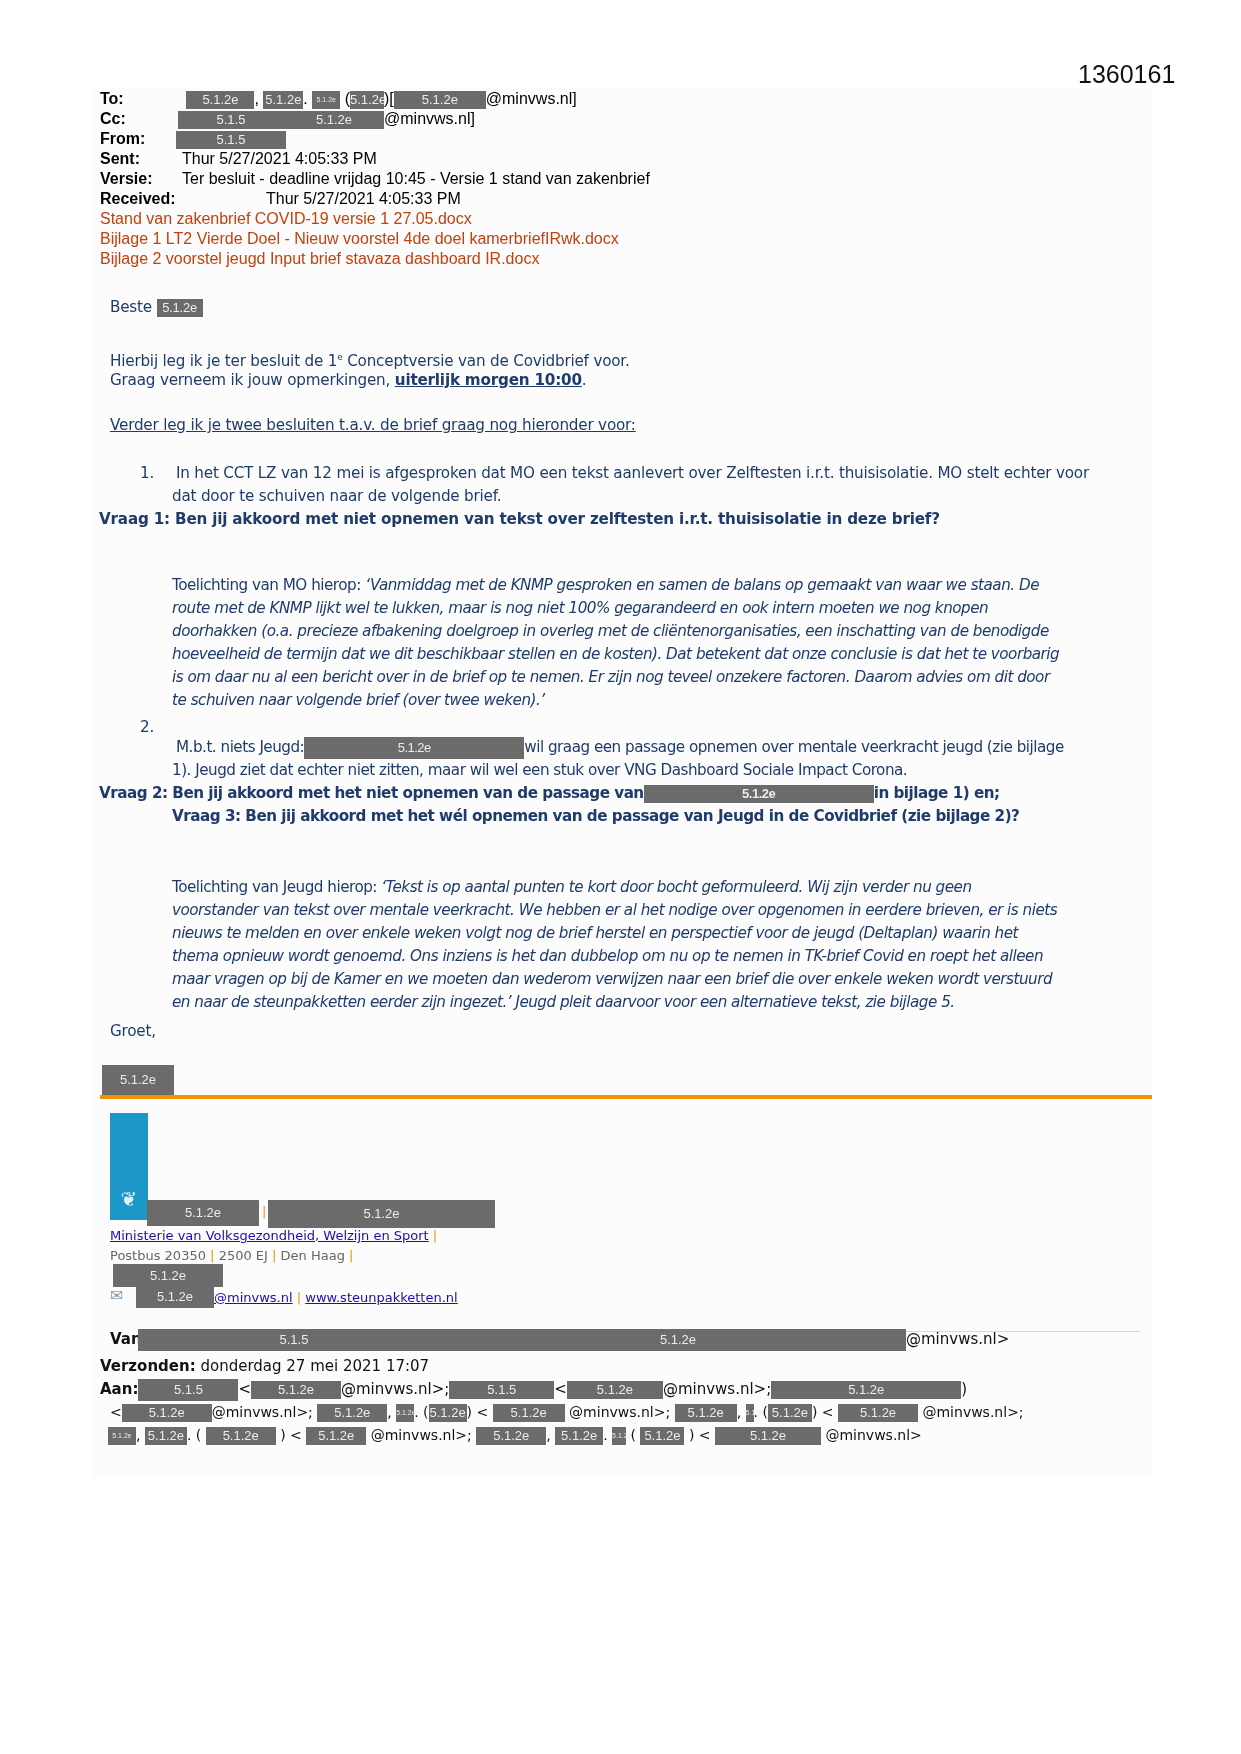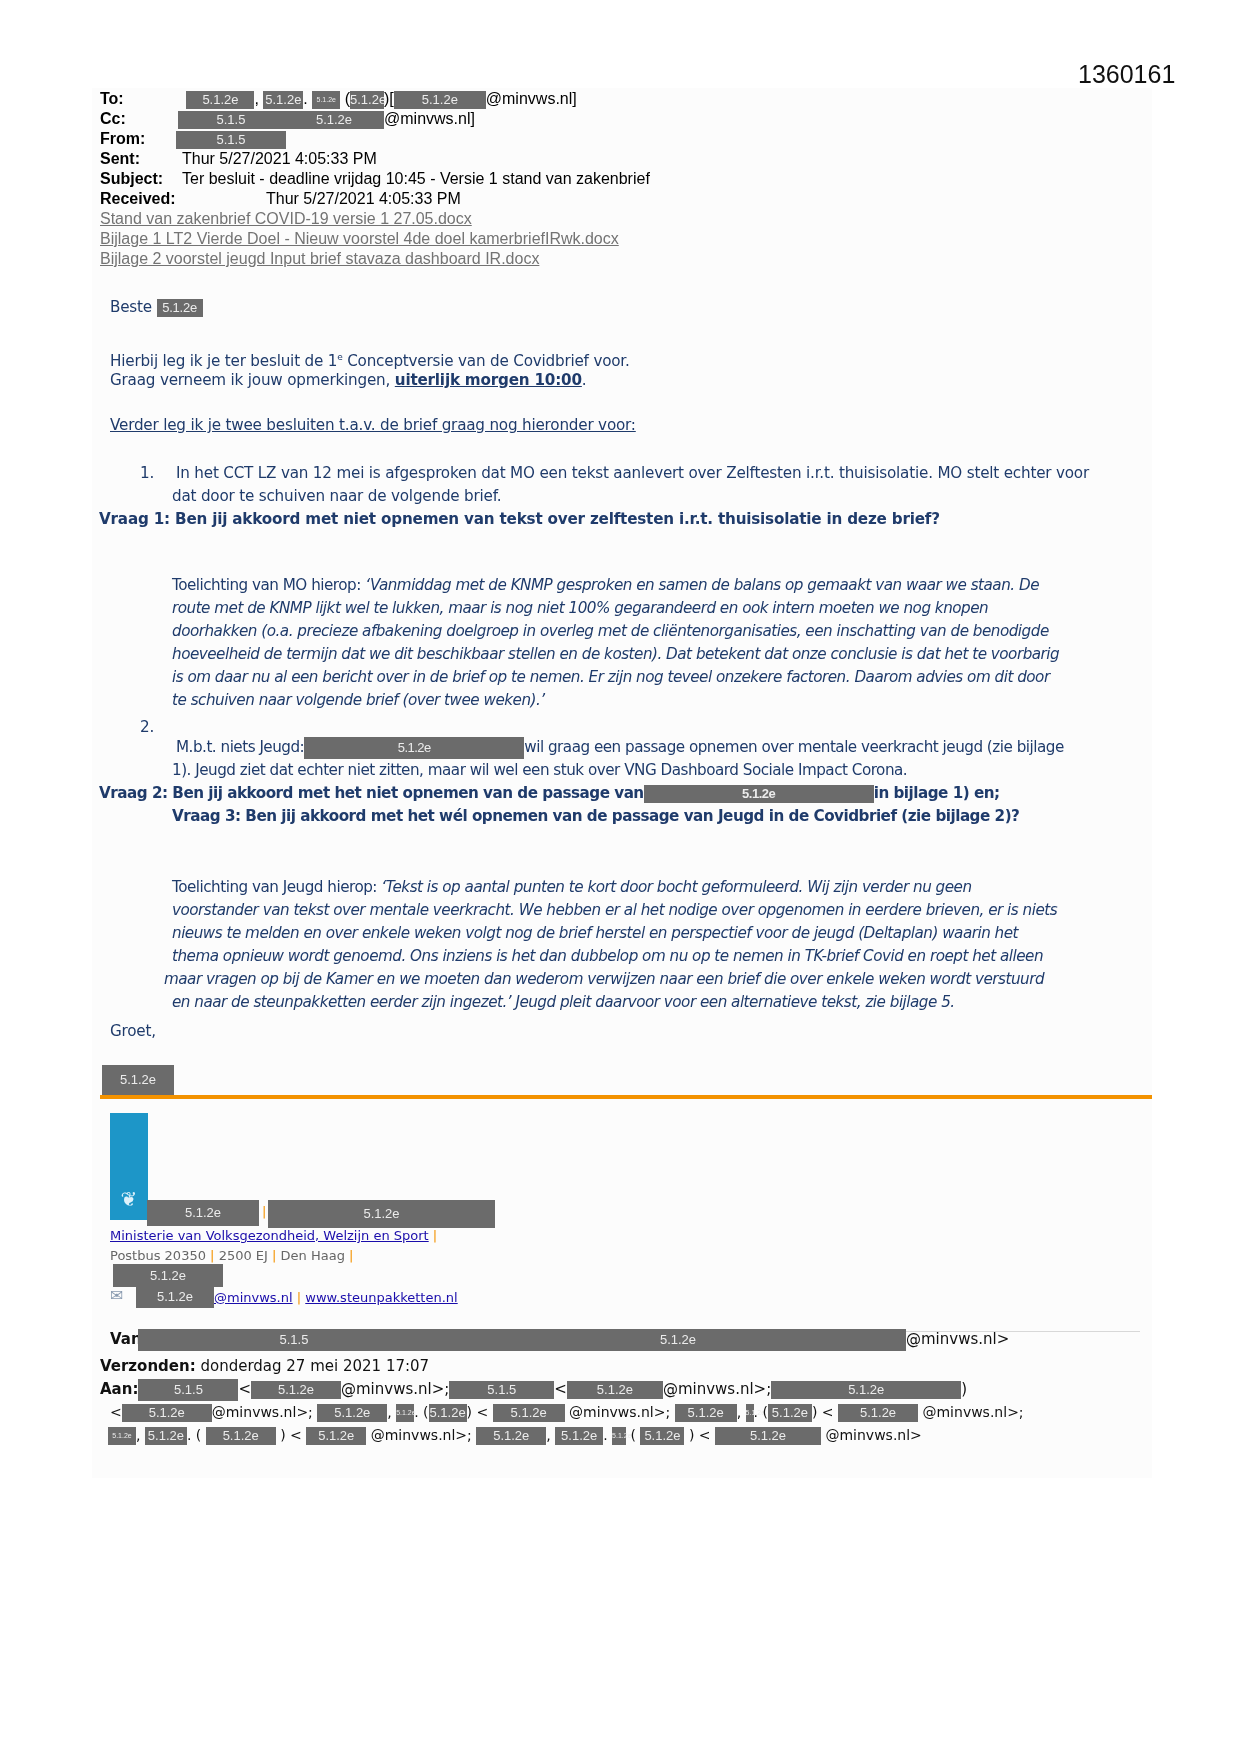--- a/index.html
+++ b/index.html
@@ -9,21 +9,21 @@
   .docid { position: absolute; top: 60px; left: 1078px; font-size: 25px; color: #111; font-family: "Liberation Sans", sans-serif; }
 
   .page-bg { position: absolute; left: 92px; top: 88px; width: 1060px; height: 1390px; background: #fcfcfc; }
 
   .redact { display: inline-block; background: #6b6b6b; color: #ececec; font-family: "Liberation Sans", sans-serif; font-size: 13px; text-align: center; vertical-align: middle; line-height: 18px; height: 18px; }
   .redact.tiny { font-size: 7px; }
   .redact.big { height: 22px; line-height: 22px; }
 
   .hdr { position: absolute; left: 100px; font-size: 16px; line-height: 20px; white-space: nowrap; }
   .hdr .lbl { font-weight: bold; display: inline-block; }
-  .att-link { position: absolute; left: 100px; font-size: 16px; color: #737373; text-decoration: underline; white-space: nowrap; line-height: 20px; }
+  .att-link { position: absolute; left: 100px; font-size: 16px; color: #c2410c; white-space: nowrap; line-height: 20px; }
 
   .body-txt { position: absolute; font-family: "DejaVu Sans", sans-serif; color: #1f3b6b; font-size: 15.2px; line-height: 23px; white-space: nowrap; letter-spacing: -0.2px; }
   .body-txt.cond { letter-spacing: -0.5px; margin-top: 20px; }
   .bold { font-weight: bold; }
   .ul { text-decoration: underline; }
   .it { font-style: italic; }
 
   .orange-rule { position: absolute; left: 100px; top: 1095px; width: 1052px; height: 4px; background: #f39200; }
   .logo-bar { position: absolute; left: 110px; top: 1113px; width: 38px; height: 107px; background: #1d96c8; }
   .logo-crest { position: absolute; left: 112px; top: 1186px; width: 34px; height: 26px; color: #dff2fb; font-size: 20px; text-align: center; line-height: 26px; }
@@ -50,21 +50,21 @@
 <div class="hdr" style="top:109px;">
   <span class="lbl" style="width:78px;">Cc:</span><span class="redact" style="width:106px;">5.1.5</span><span class="redact" style="width:100px;">5.1.2e</span><span>@minvws.nl]</span>
 </div>
 <div class="hdr" style="top:129px;">
   <span class="lbl" style="width:76px;">From:</span><span class="redact" style="width:110px;">5.1.5</span>
 </div>
 <div class="hdr" style="top:149px;">
   <span class="lbl" style="width:82px;">Sent:</span><span>Thur 5/27/2021 4:05:33 PM</span>
 </div>
 <div class="hdr" style="top:169px;">
-  <span class="lbl" style="width:82px;">Subject:</span><span>Ter besluit - deadline vrijdag 10:45 - Versie 1 stand van zakenbrief</span>
+  <span class="lbl" style="width:82px;">Versie:</span><span>Ter besluit - deadline vrijdag 10:45 - Versie 1 stand van zakenbrief</span>
 </div>
 <div class="hdr" style="top:189px;">
   <span class="lbl" style="width:166px;">Received:</span><span>Thur 5/27/2021 4:05:33 PM</span>
 </div>
 
 <a class="att-link" style="top:209px;">Stand van zakenbrief COVID-19 versie 1 27.05.docx</a>
 <a class="att-link" style="top:229px;">Bijlage 1 LT2 Vierde Doel - Nieuw voorstel 4de doel kamerbriefIRwk.docx</a>
 <a class="att-link" style="top:249px;">Bijlage 2 voorstel jeugd Input brief stavaza dashboard IR.docx</a>
 
 <div class="body-txt" style="left:110px; top:296px;">
@@ -104,21 +104,21 @@
   <span>Vraag 2: Ben jij akkoord met het niet opnemen van de passage  van</span><span class="redact" style="width:230px;">5.1.2e</span><span>in bijlage 1) en;</span>
 </div>
 <div class="body-txt bold cond" style="left:172px; top:785px;">Vraag 3: Ben jij akkoord met het wél opnemen van de passage van Jeugd in de Covidbrief (zie bijlage 2)?</div>
 
 <div class="body-txt cond" style="left:172px; top:856px;">
   <span>Toelichting van Jeugd hierop: </span><span class="it">‘Tekst is op aantal punten te kort door bocht geformuleerd. Wij zijn verder nu geen</span>
 </div>
 <div class="body-txt it cond" style="left:172px; top:879px;">voorstander van tekst over mentale veerkracht. We hebben er al het nodige over opgenomen in eerdere brieven, er is niets</div>
 <div class="body-txt it cond" style="left:172px; top:902px;">nieuws te melden en over enkele weken volgt nog de brief herstel en perspectief voor de jeugd (Deltaplan) waarin het</div>
 <div class="body-txt it cond" style="left:172px; top:925px;">thema opnieuw wordt genoemd. Ons inziens is het dan dubbelop om nu op te nemen in TK-brief Covid en roept het alleen</div>
-<div class="body-txt it cond" style="left:164px; top:948px;">maar vragen op bij de Kamer en we moeten dan wederom verwijzen naar een brief die over enkele weken wordt verstuurd</div>
+<div class="body-txt it cond" style="left:172px; top:948px;">maar vragen op bij de Kamer en we moeten dan wederom verwijzen naar een brief die over enkele weken wordt verstuurd</div>
 <div class="body-txt it cond" style="left:172px; top:971px;">en naar de steunpakketten eerder zijn ingezet.’ Jeugd pleit daarvoor voor een alternatieve tekst, zie bijlage 5.</div>
 
 <div class="body-txt" style="left:110px; top:1020px;">Groet,</div>
 
 <div class="redact" style="position:absolute; left:102px; top:1065px; width:72px; height:30px; line-height:30px;">5.1.2e</div>
 <div class="orange-rule"></div>
 <div class="logo-bar"></div>
 <div class="logo-crest">❦</div>
 <div class="redact" style="position:absolute; left:147px; top:1200px; width:112px; height:26px; line-height:26px;">5.1.2e</div>
 <div class="sig pipe" style="left:262px; top:1203px;">|</div>

